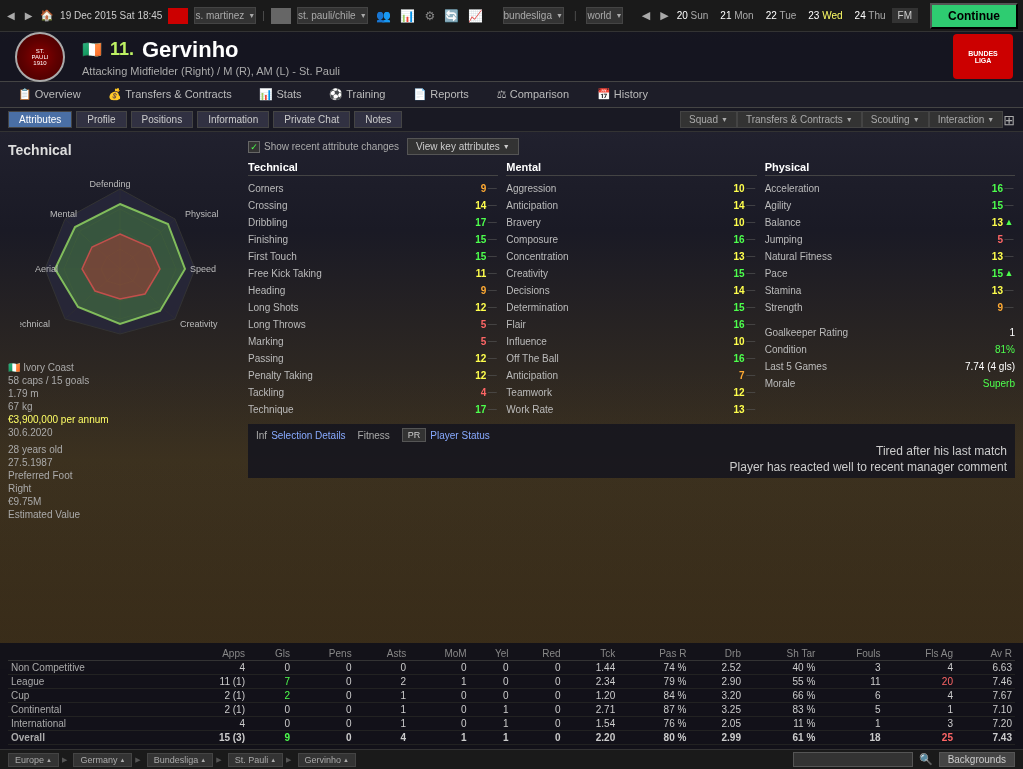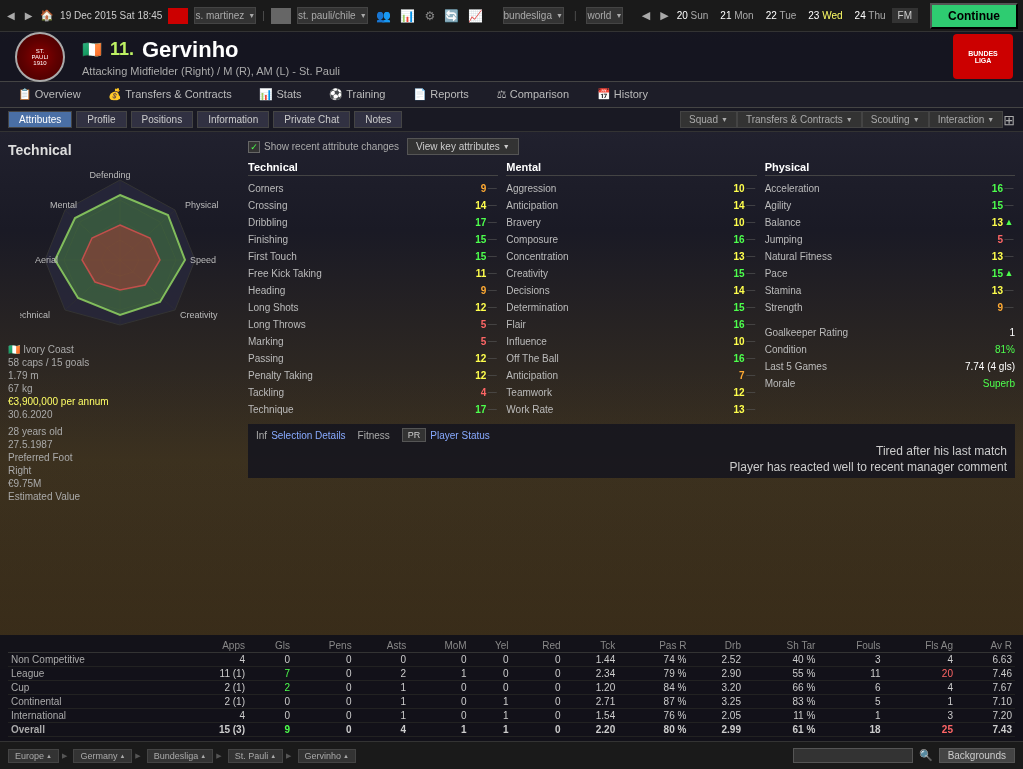--- a/index.html
+++ b/index.html
@@ -173,21 +173,21 @@
       color: #fff;
       font-size: 12px;
       font-weight: bold;
       padding: 2px 0;
     }
 
     
     .radar-container {
       width: 200px;
       height: 160px;
-      margin: 4px auto;
+      margin: 13px auto;
       position: relative;
     }
 
     
     .player-info-block { margin-top: 4px; }
     .info-item { color: #aaa; font-size: 10px; margin-bottom: 2px; }
     .info-highlight { color: #ff6; }
 
     
     .attributes-area {
@@ -299,21 +299,21 @@
       text-align: right;
       padding: 1px 3px;
       border-bottom: 1px solid #222;
     }
 
     .stats-table td:first-child { text-align: left; color: #aaa; }
 
     
     .status-bar {
       background: #1a1a1a;
-      height: 28px;
+      height: 20px;
       display: flex;
       align-items: center;
       padding: 0 8px;
       gap: 20px;
       border-top: 1px solid #333;
       flex-shrink: 0;
     }
     .status-breadcrumb { display: flex; gap: 6px; font-size: 10px; color: #888; }
     .breadcrumb-item { display: flex; align-items: center; gap: 3px; }
     .breadcrumb-item::after { content: '▶'; font-size: 7px; color: #555; }

